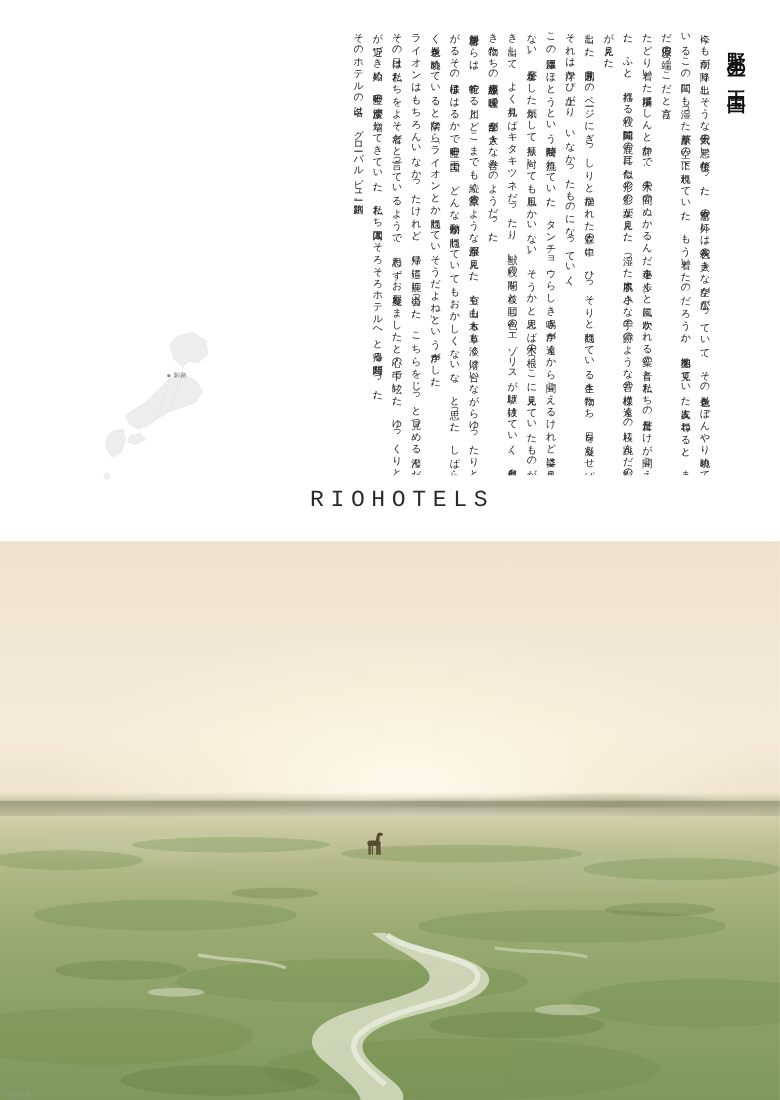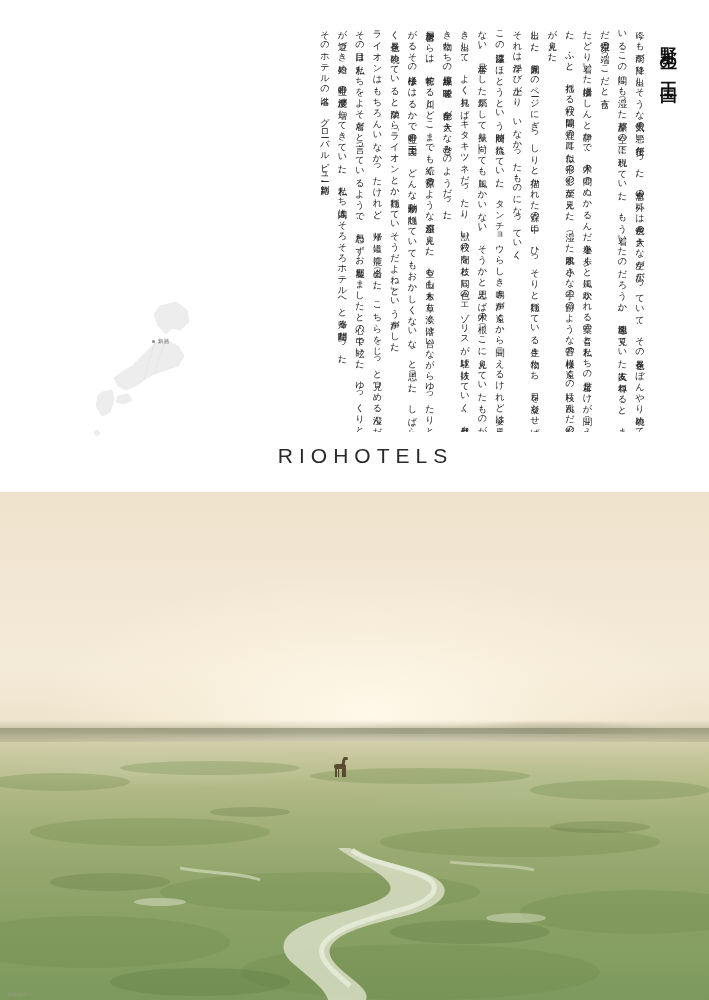--- a/index.html
+++ b/index.html
@@ -101,21 +101,21 @@
     background: #8a8a8a;
   }
 
   
   .logo {
     position: absolute;
     left: 0;
     right: 0;
     top: 444px;
     text-align: center;
-    font-family: Liberation Sans, sans-serif;
+    font-family: Liberation Mono, monospace;
     font-size: 21px;
     letter-spacing: 6px;
     color: #2a2a2a;
     padding-left: 22px;
   }
 
   
   .photo {
     position: absolute;
     left: 0;

